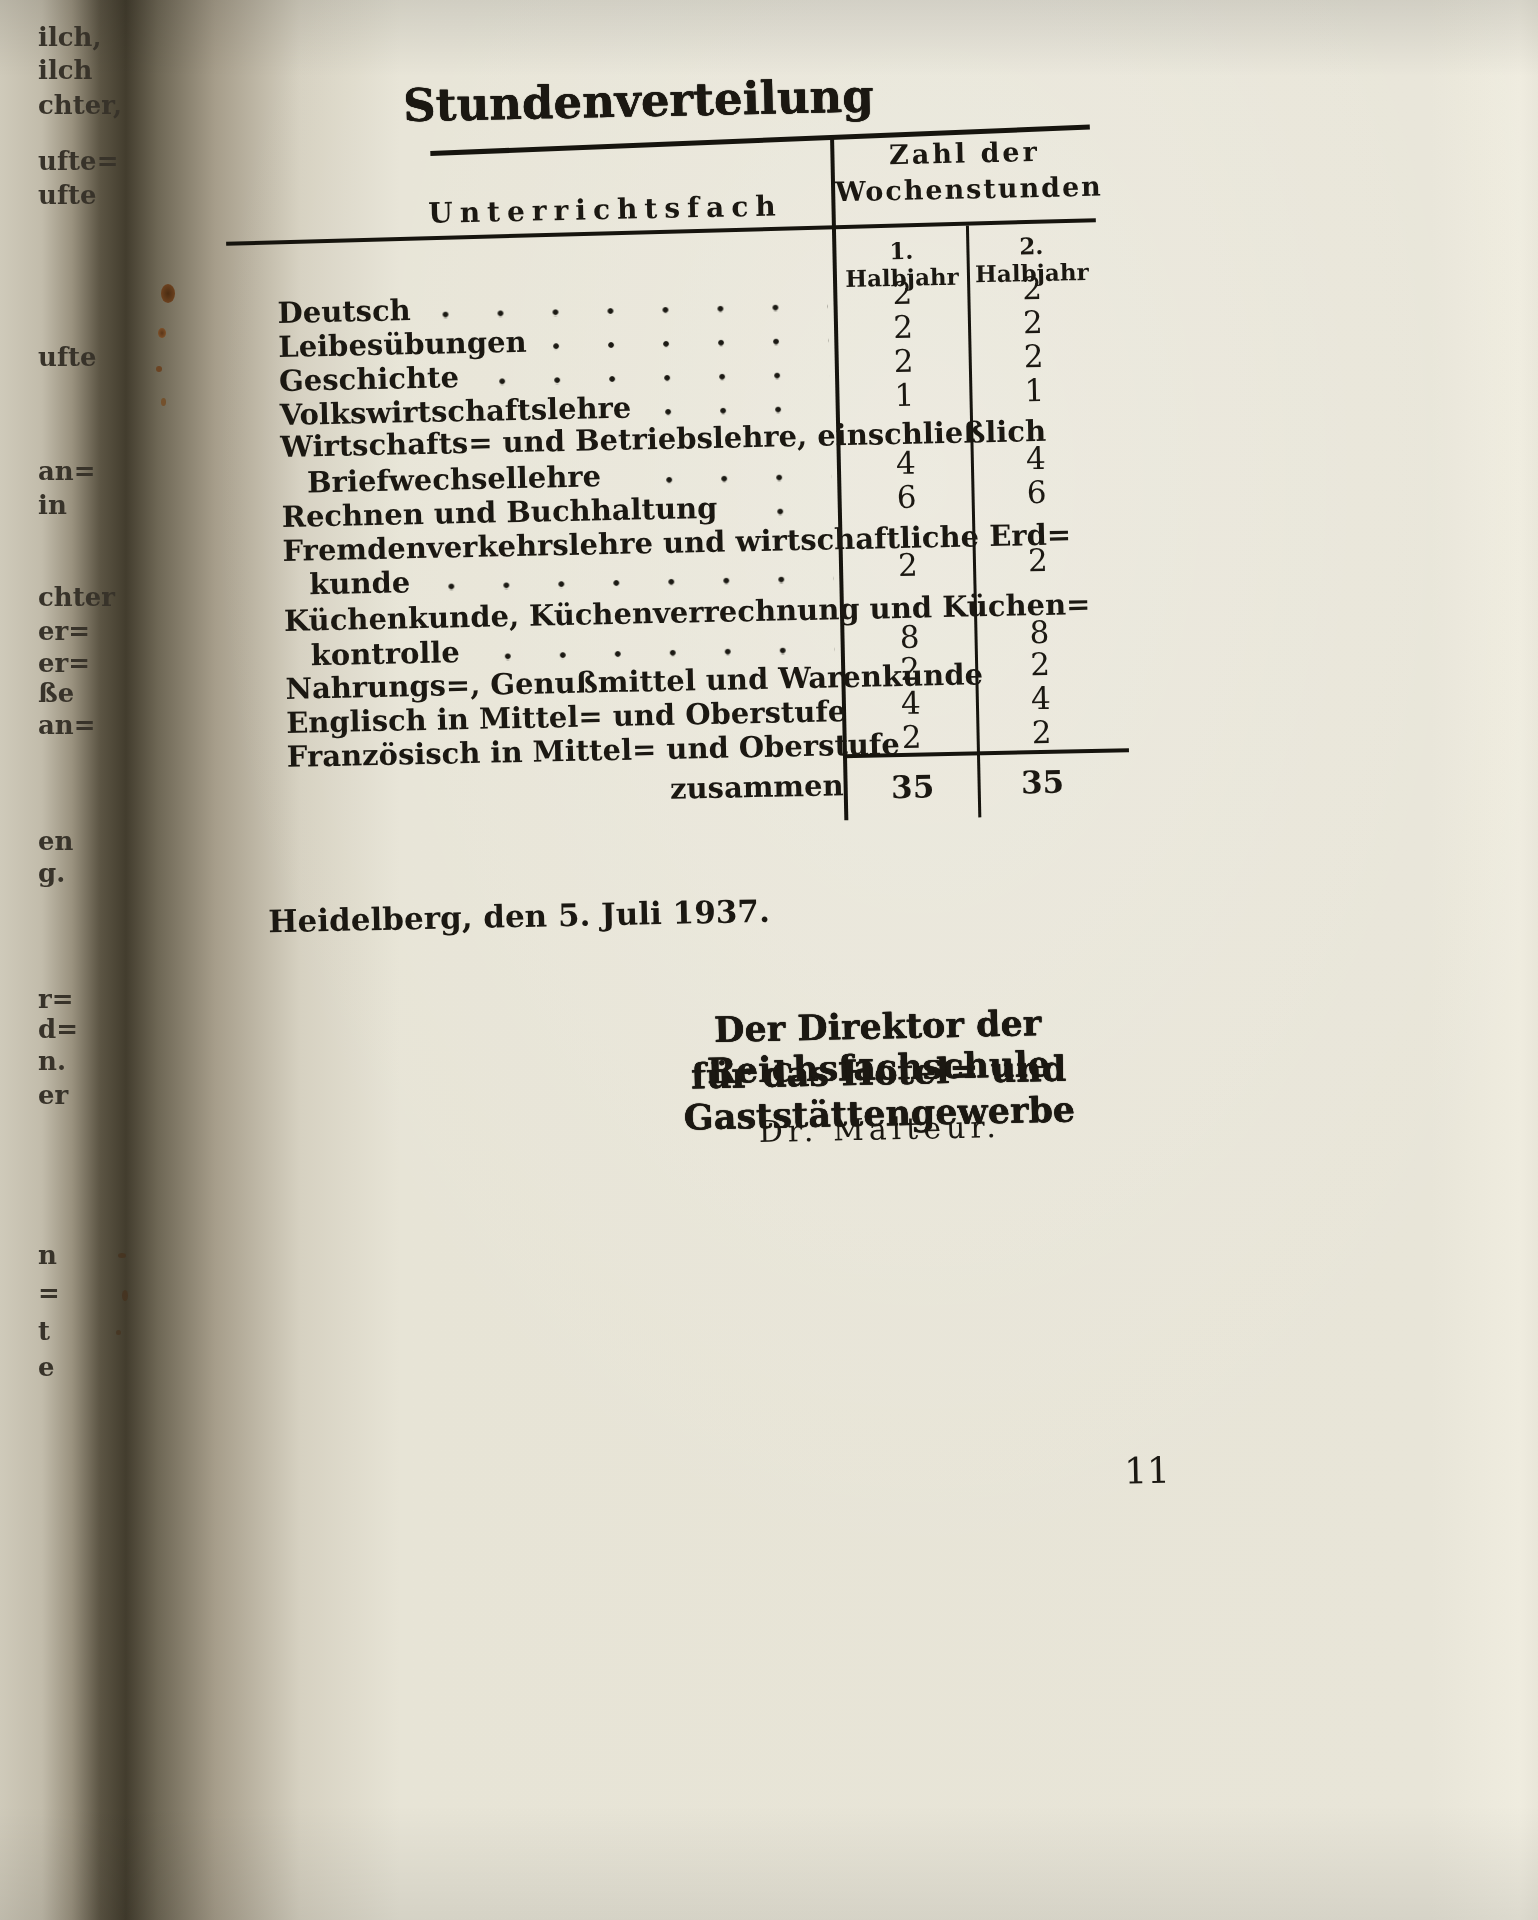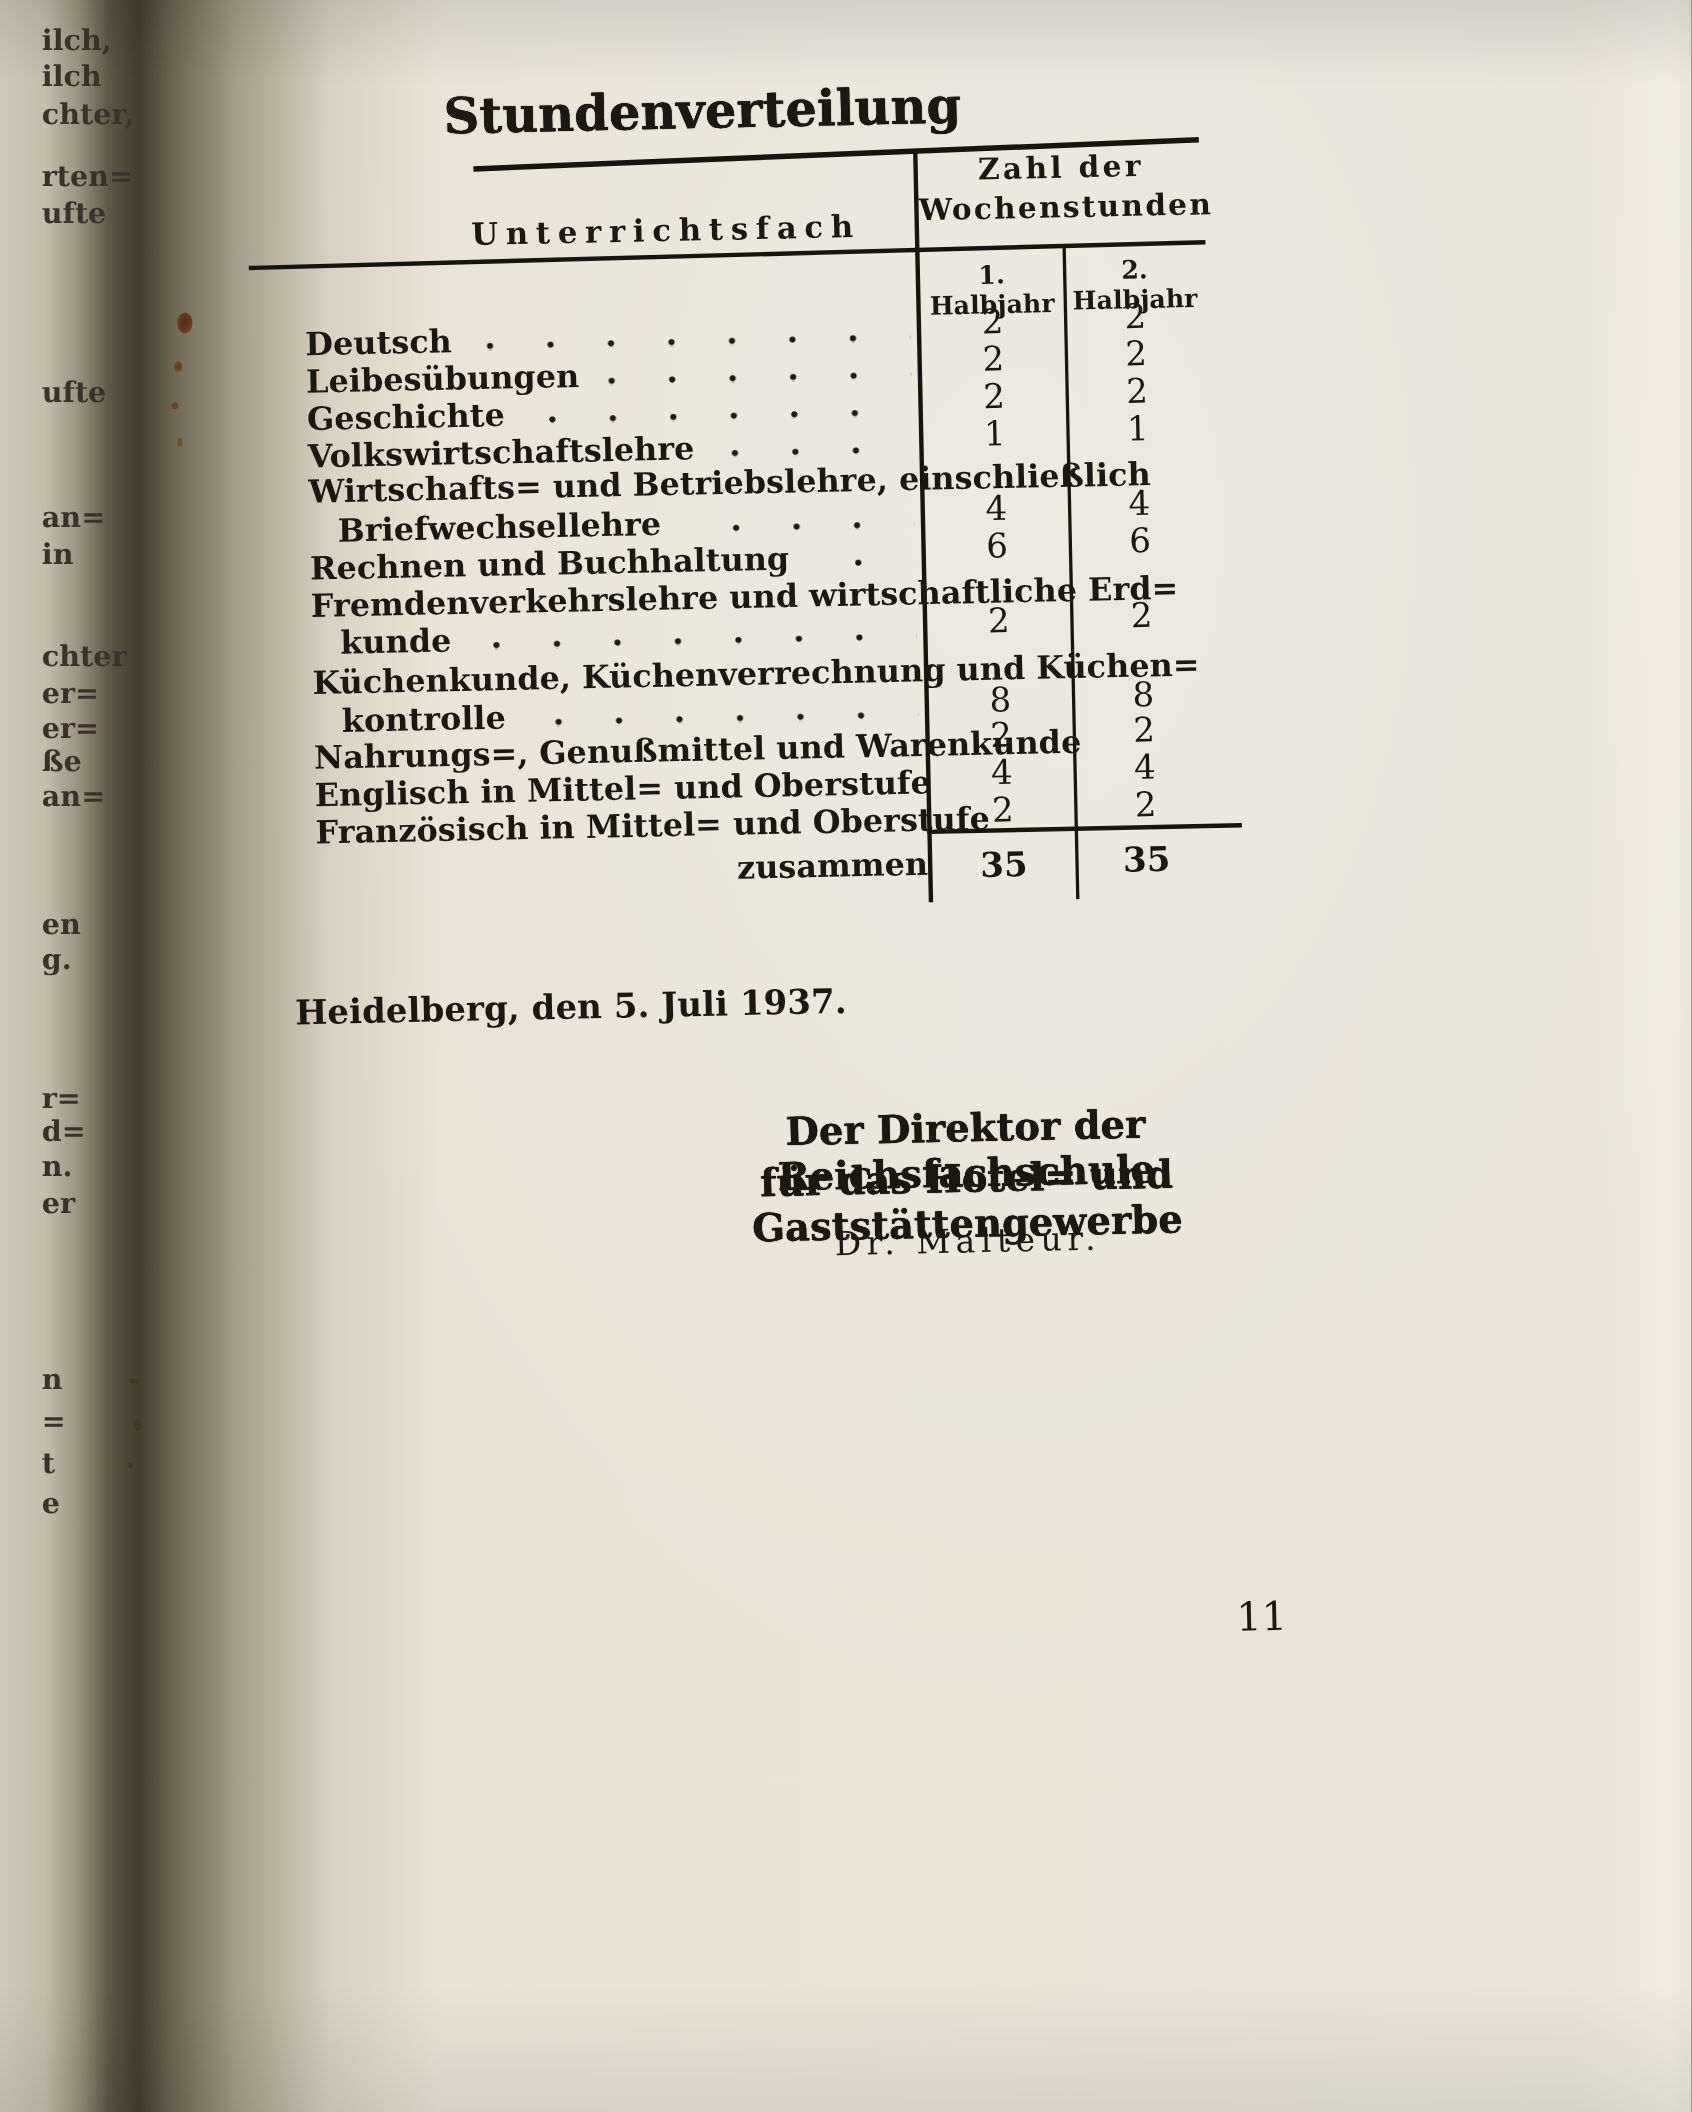--- a/index.html
+++ b/index.html
@@ -28,21 +28,21 @@
   .spot{position:absolute;border-radius:50%;}
 </style>
 </head>
 <body>
 
 <div class="photo">
 
   <span class="gfrag" style="top:22px">ilch,</span>
   <span class="gfrag" style="top:55px">ilch</span>
   <span class="gfrag" style="top:90px">chter,</span>
-  <span class="gfrag" style="top:146px">rten=</span>
+  <span class="gfrag" style="top:146px">ufte=</span>
   <span class="gfrag" style="top:180px">ufte</span>
   <span class="gfrag" style="top:342px">ufte</span>
   <span class="gfrag" style="top:456px">an=</span>
   <span class="gfrag" style="top:490px">in</span>
   <span class="gfrag" style="top:582px">chter</span>
   <span class="gfrag" style="top:616px">er=</span>
   <span class="gfrag" style="top:648px">er=</span>
   <span class="gfrag" style="top:678px">ße</span>
   <span class="gfrag" style="top:710px">an=</span>
   <span class="gfrag" style="top:826px">en</span>

